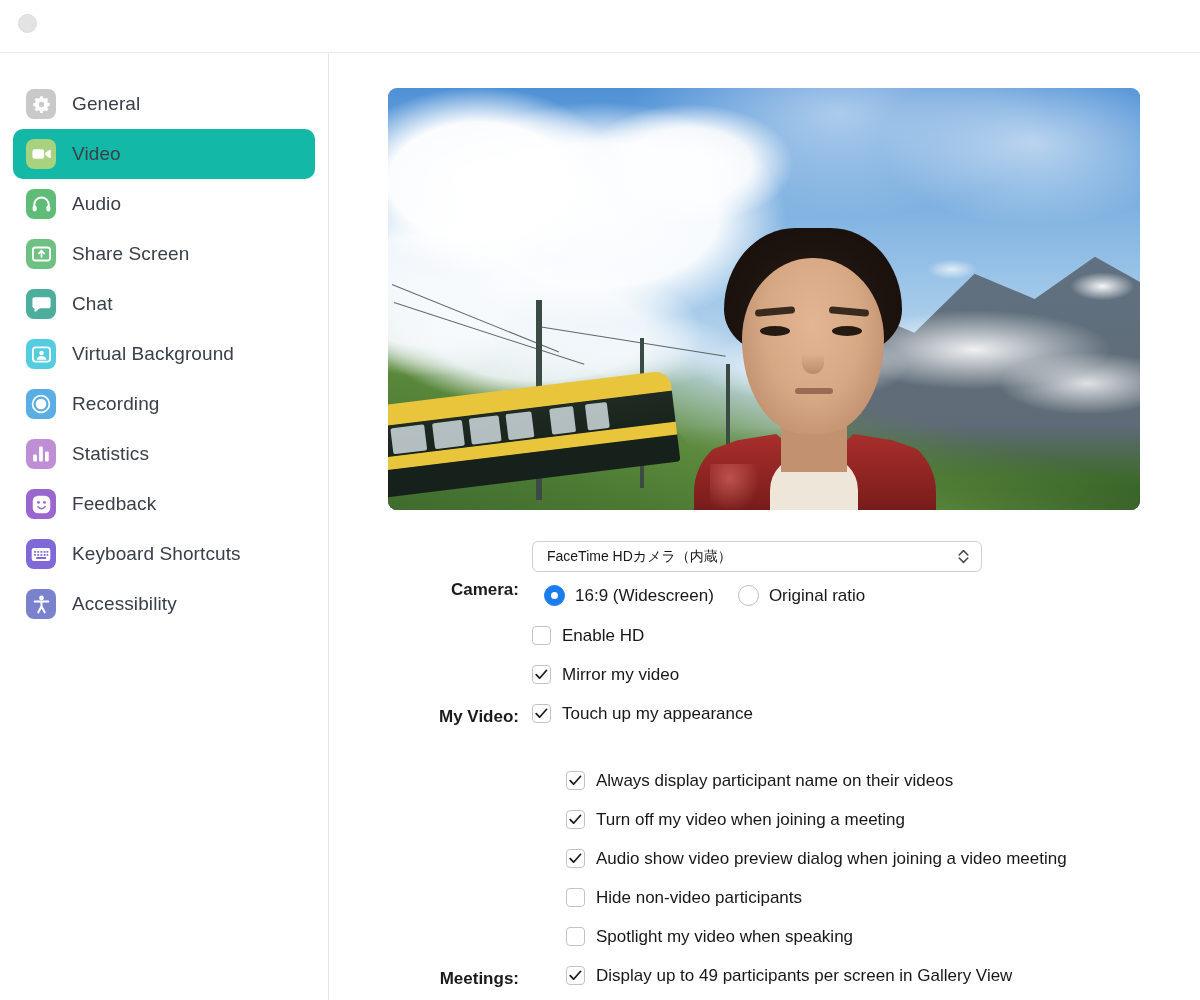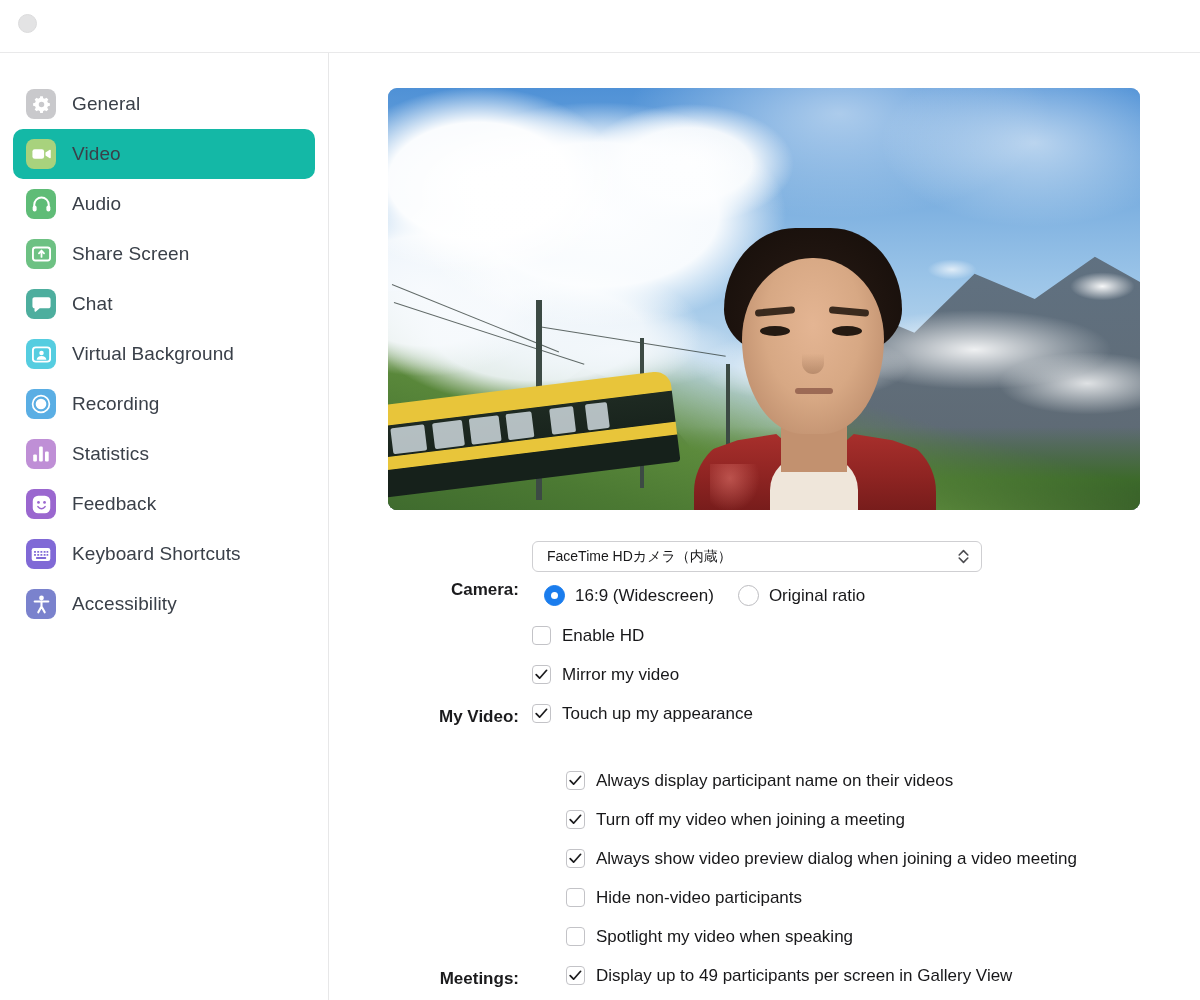--- a/index.html
+++ b/index.html
@@ -583,21 +583,21 @@
                 </svg>
               </span>
               <span class="check-label">Turn off my video when joining a meeting</span>
             </div>
             <div class="check-row">
               <span class="checkbox">
                 <svg width="13" height="11" viewBox="0 0 13 11">
                   <path d="M1.2 5.6 L4.6 9.2 L11.6 1.3" fill="none" stroke="#1b1b1d" stroke-width="1.7" stroke-linecap="round" stroke-linejoin="round"></path>
                 </svg>
               </span>
-              <span class="check-label">Always show video preview dialog when joining a video meeting</span>
+              <span class="check-label">Audio show video preview dialog when joining a video meeting</span>
             </div>
             <div class="check-row">
               <span class="checkbox"></span>
               <span class="check-label">Hide non-video participants</span>
             </div>
             <div class="check-row">
               <span class="checkbox"></span>
               <span class="check-label">Spotlight my video when speaking</span>
             </div>
             <div class="check-row">

